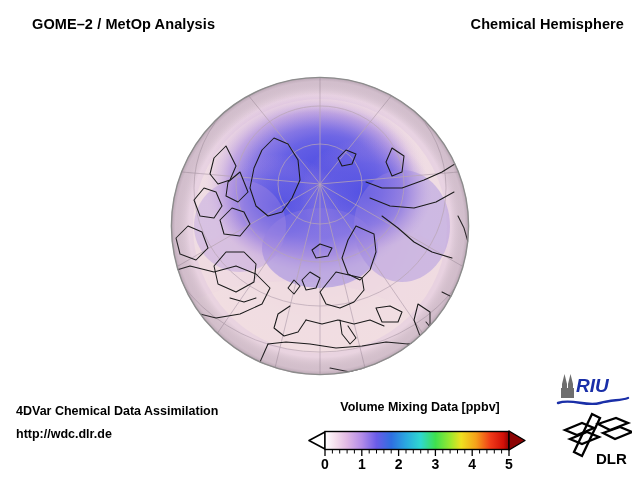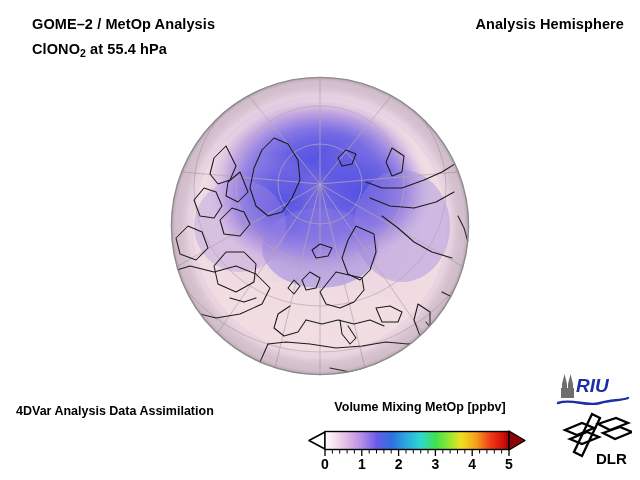--- a/index.html
+++ b/index.html
@@ -48,25 +48,24 @@
   #riu-logo{position:absolute;left:556px;top:372px;}
   #dlr-logo{position:absolute;left:562px;top:412px;}
 </style>
 </head>
 <body>
 
 <div class="page">
 
   <div class="hdr-left">
     <div class="hdr-line">GOME–2 / MetOp Analysis</div>
-    <div class="hdr-line"><span>ClONO</span><span class="sub">2</span><span> at 55.4 hPa</span></div>
   </div>
 
   <div class="hdr-right">
-    <div class="hdr-line">Analysis Hemisphere</div>
+    <div class="hdr-line">Chemical Hemisphere</div>
   </div>
 
   <div id="globe-wrap">
     <svg class="globe-svg" viewBox="0 0 300 300">
       <defs>
         <clipPath id="disc">
             <circle cx="150" cy="150" r="149"></circle>
           </clipPath>
 
         <radialGradient id="base" cx="50%" cy="50%" r="50%">
@@ -207,25 +206,26 @@
         </g>
 
         <circle cx="150" cy="150" r="149" fill="url(#limbshade)"></circle>
       </g>
 
       <circle cx="150" cy="150" r="148.6" fill="none" stroke="#8c8c8c" stroke-width="1.4"></circle>
     </svg>
   </div>
 
   <div class="footer">
-    <div>4DVar Analysis Data Assimilation</div>
+    <div>4DVar Chemical Data Assimilation</div>
+    <div>http://wdc.dlr.de</div>
   </div>
 
   <div id="cbar-block">
-    <div id="cbar-title">Volume Mixing MetOp [ppbv]</div>
+    <div id="cbar-title">Volume Mixing Data [ppbv]</div>
 
     <svg id="cbar-svg" width="230" height="52" viewBox="0 0 230 52">
       <defs>
         <linearGradient id="cgrad" x1="0" y1="0" x2="1" y2="0">
           <stop offset="0%" stop-color="#ffffff"></stop>
           <stop offset="6%" stop-color="#f4dcec"></stop>
           <stop offset="12%" stop-color="#e0b8e4"></stop>
           <stop offset="20%" stop-color="#b38ce8"></stop>
           <stop offset="28%" stop-color="#6a5ce8"></stop>
           <stop offset="36%" stop-color="#2f6fe0"></stop>

